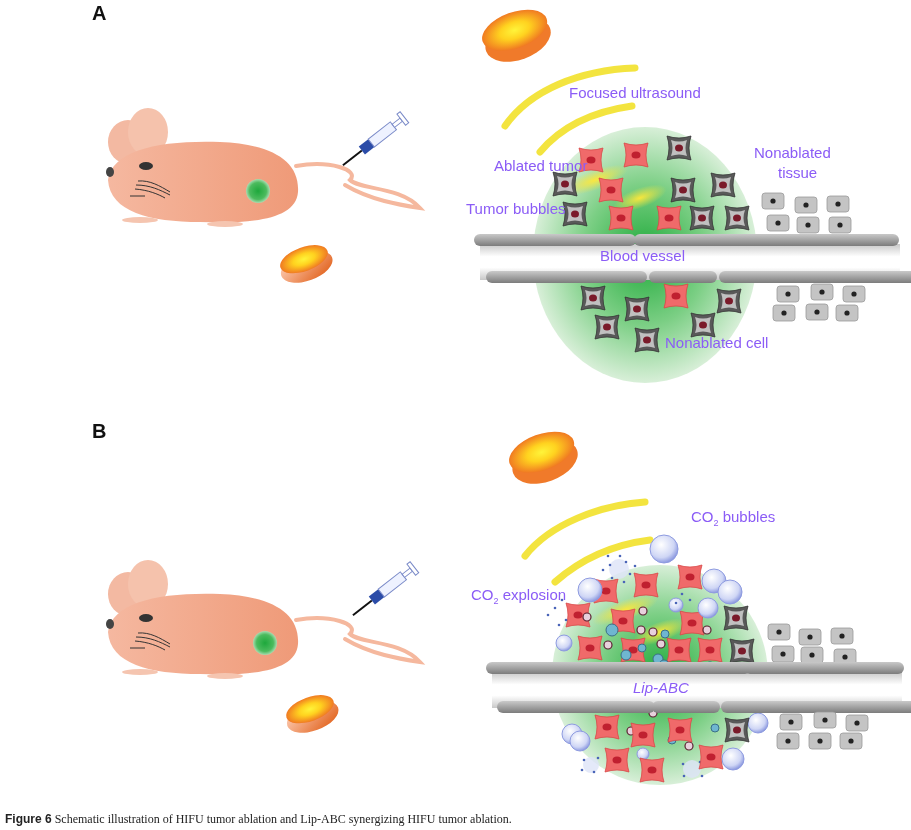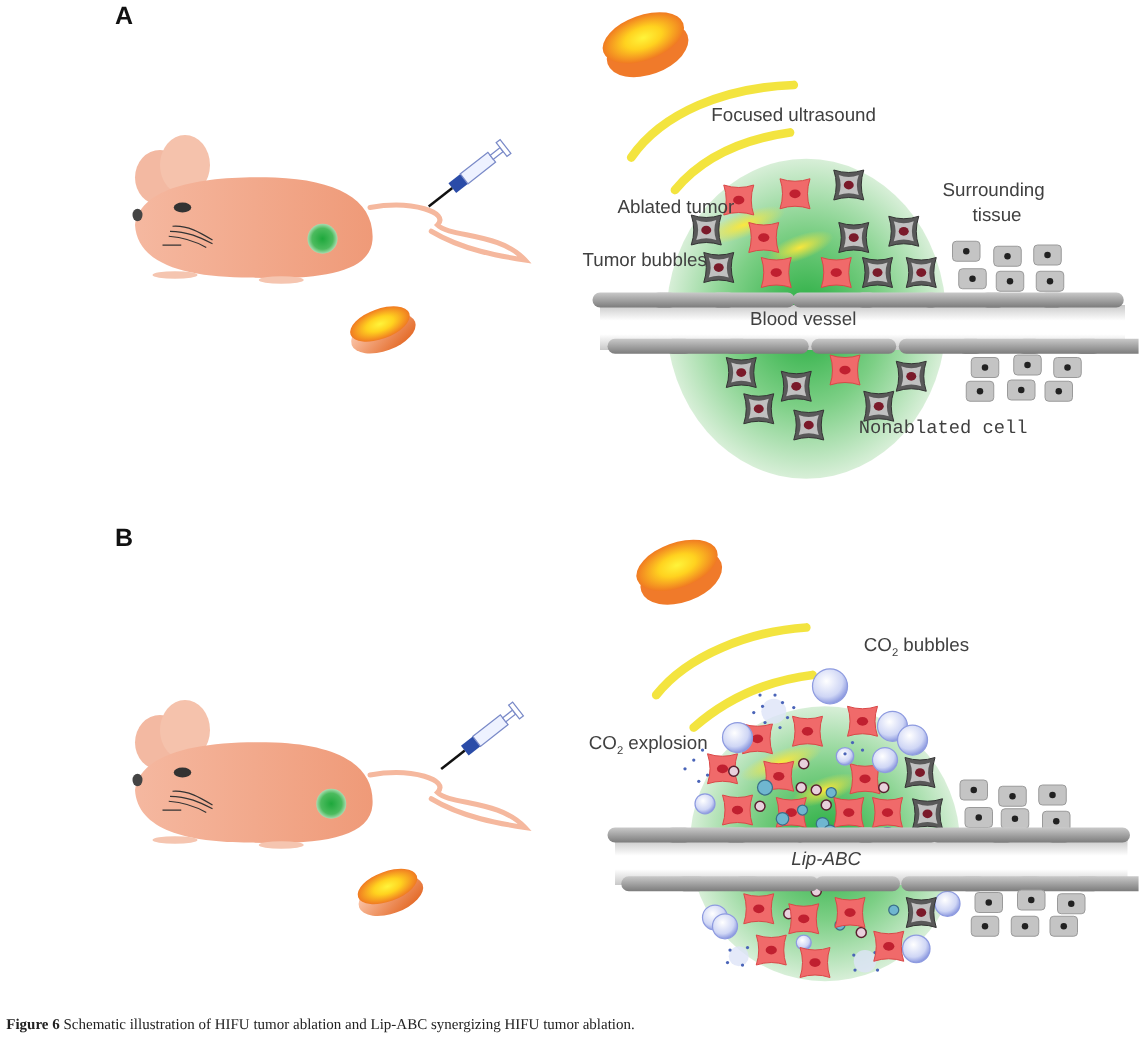--- a/index.html
+++ b/index.html
@@ -1,22 +1,22 @@
 <!DOCTYPE html>
 <html><head>
 <meta charset="utf-8">
 <style>
   html, body { margin:0; padding:0; background:#ffffff; }
   body { width:911px; height:830px; position:relative; overflow:hidden; font-family:"Liberation Sans", sans-serif; }
   .panel-label { position:absolute; font-weight:bold; font-size:20px; color:#111; font-family:"Liberation Sans", sans-serif; }
-  .lbl { position:absolute; font-size:15px; color:#404040; font-family:"Liberation Sans", sans-serif; white-space:nowrap; }
+  .lbl { position:absolute; font-size:15px; color:#8b5cf6; font-family:"Liberation Sans", sans-serif; white-space:nowrap; }
   .lbl sub { font-size:9px; }
   svg { position:absolute; left:0; top:0; }
   .caption { position:absolute; left:5px; top:812px; font-size:12px; color:#222; font-family:"Liberation Serif", serif; }
-  .caption b { font-family:Liberation Serif, serif; font-weight:bold; }
+  .caption b { font-family:Liberation Sans, sans-serif; font-weight:bold; }
 </style>
 </head>
 <body>
 
 <div class="panel-label" style="left:92px;top:2px;">A</div>
 <div class="panel-label" style="left:92px;top:420px;">B</div>
 
 <svg width="911" height="830" viewBox="0 0 911 830">
   <defs>
     <radialGradient id="tumorGrad" cx="50%" cy="50%" r="50%">
@@ -346,23 +346,23 @@
     <use href="#normalCell" x="825" y="720"></use>
     <use href="#normalCell" x="857" y="723"></use>
     <use href="#normalCell" x="788" y="741"></use>
     <use href="#normalCell" x="820" y="741"></use>
     <use href="#normalCell" x="851" y="741"></use>
   </g>
 </svg>
 
 <div class="lbl" style="left:569px;top:84px;">Focused ultrasound</div>
 <div class="lbl" style="left:494px;top:157px;">Ablated tumor</div>
-<div class="lbl" style="left:754px;top:144px;">Surrounding</div>
+<div class="lbl" style="left:754px;top:144px;">Nonablated</div>
 <div class="lbl" style="left:778px;top:164px;">tissue</div>
 <div class="lbl" style="left:466px;top:200px;">Tumor bubbles</div>
 <div class="lbl" style="left:600px;top:247px;">Blood vessel</div>
-<div class="lbl" style="left:687px;top:334px;font-family:Liberation Mono, monospace;">Nonablated cell</div>
+<div class="lbl" style="left:665px;top:334px;">Nonablated cell</div>
 
 <div class="lbl" style="left:691px;top:508px;"><span>CO</span><sub>2</sub><span> bubbles</span></div>
 <div class="lbl" style="left:471px;top:586px;text-align:center;"><span>CO</span><sub>2</sub><span> explosion</span></div>
 <div class="lbl" style="left:633px;top:679px;font-style:italic;">Lip-ABC</div>
 
 <div class="caption"><b>Figure 6</b><span> Schematic illustration of HIFU tumor ablation and Lip-ABC synergizing HIFU tumor ablation.</span></div>
 
 </body></html>

